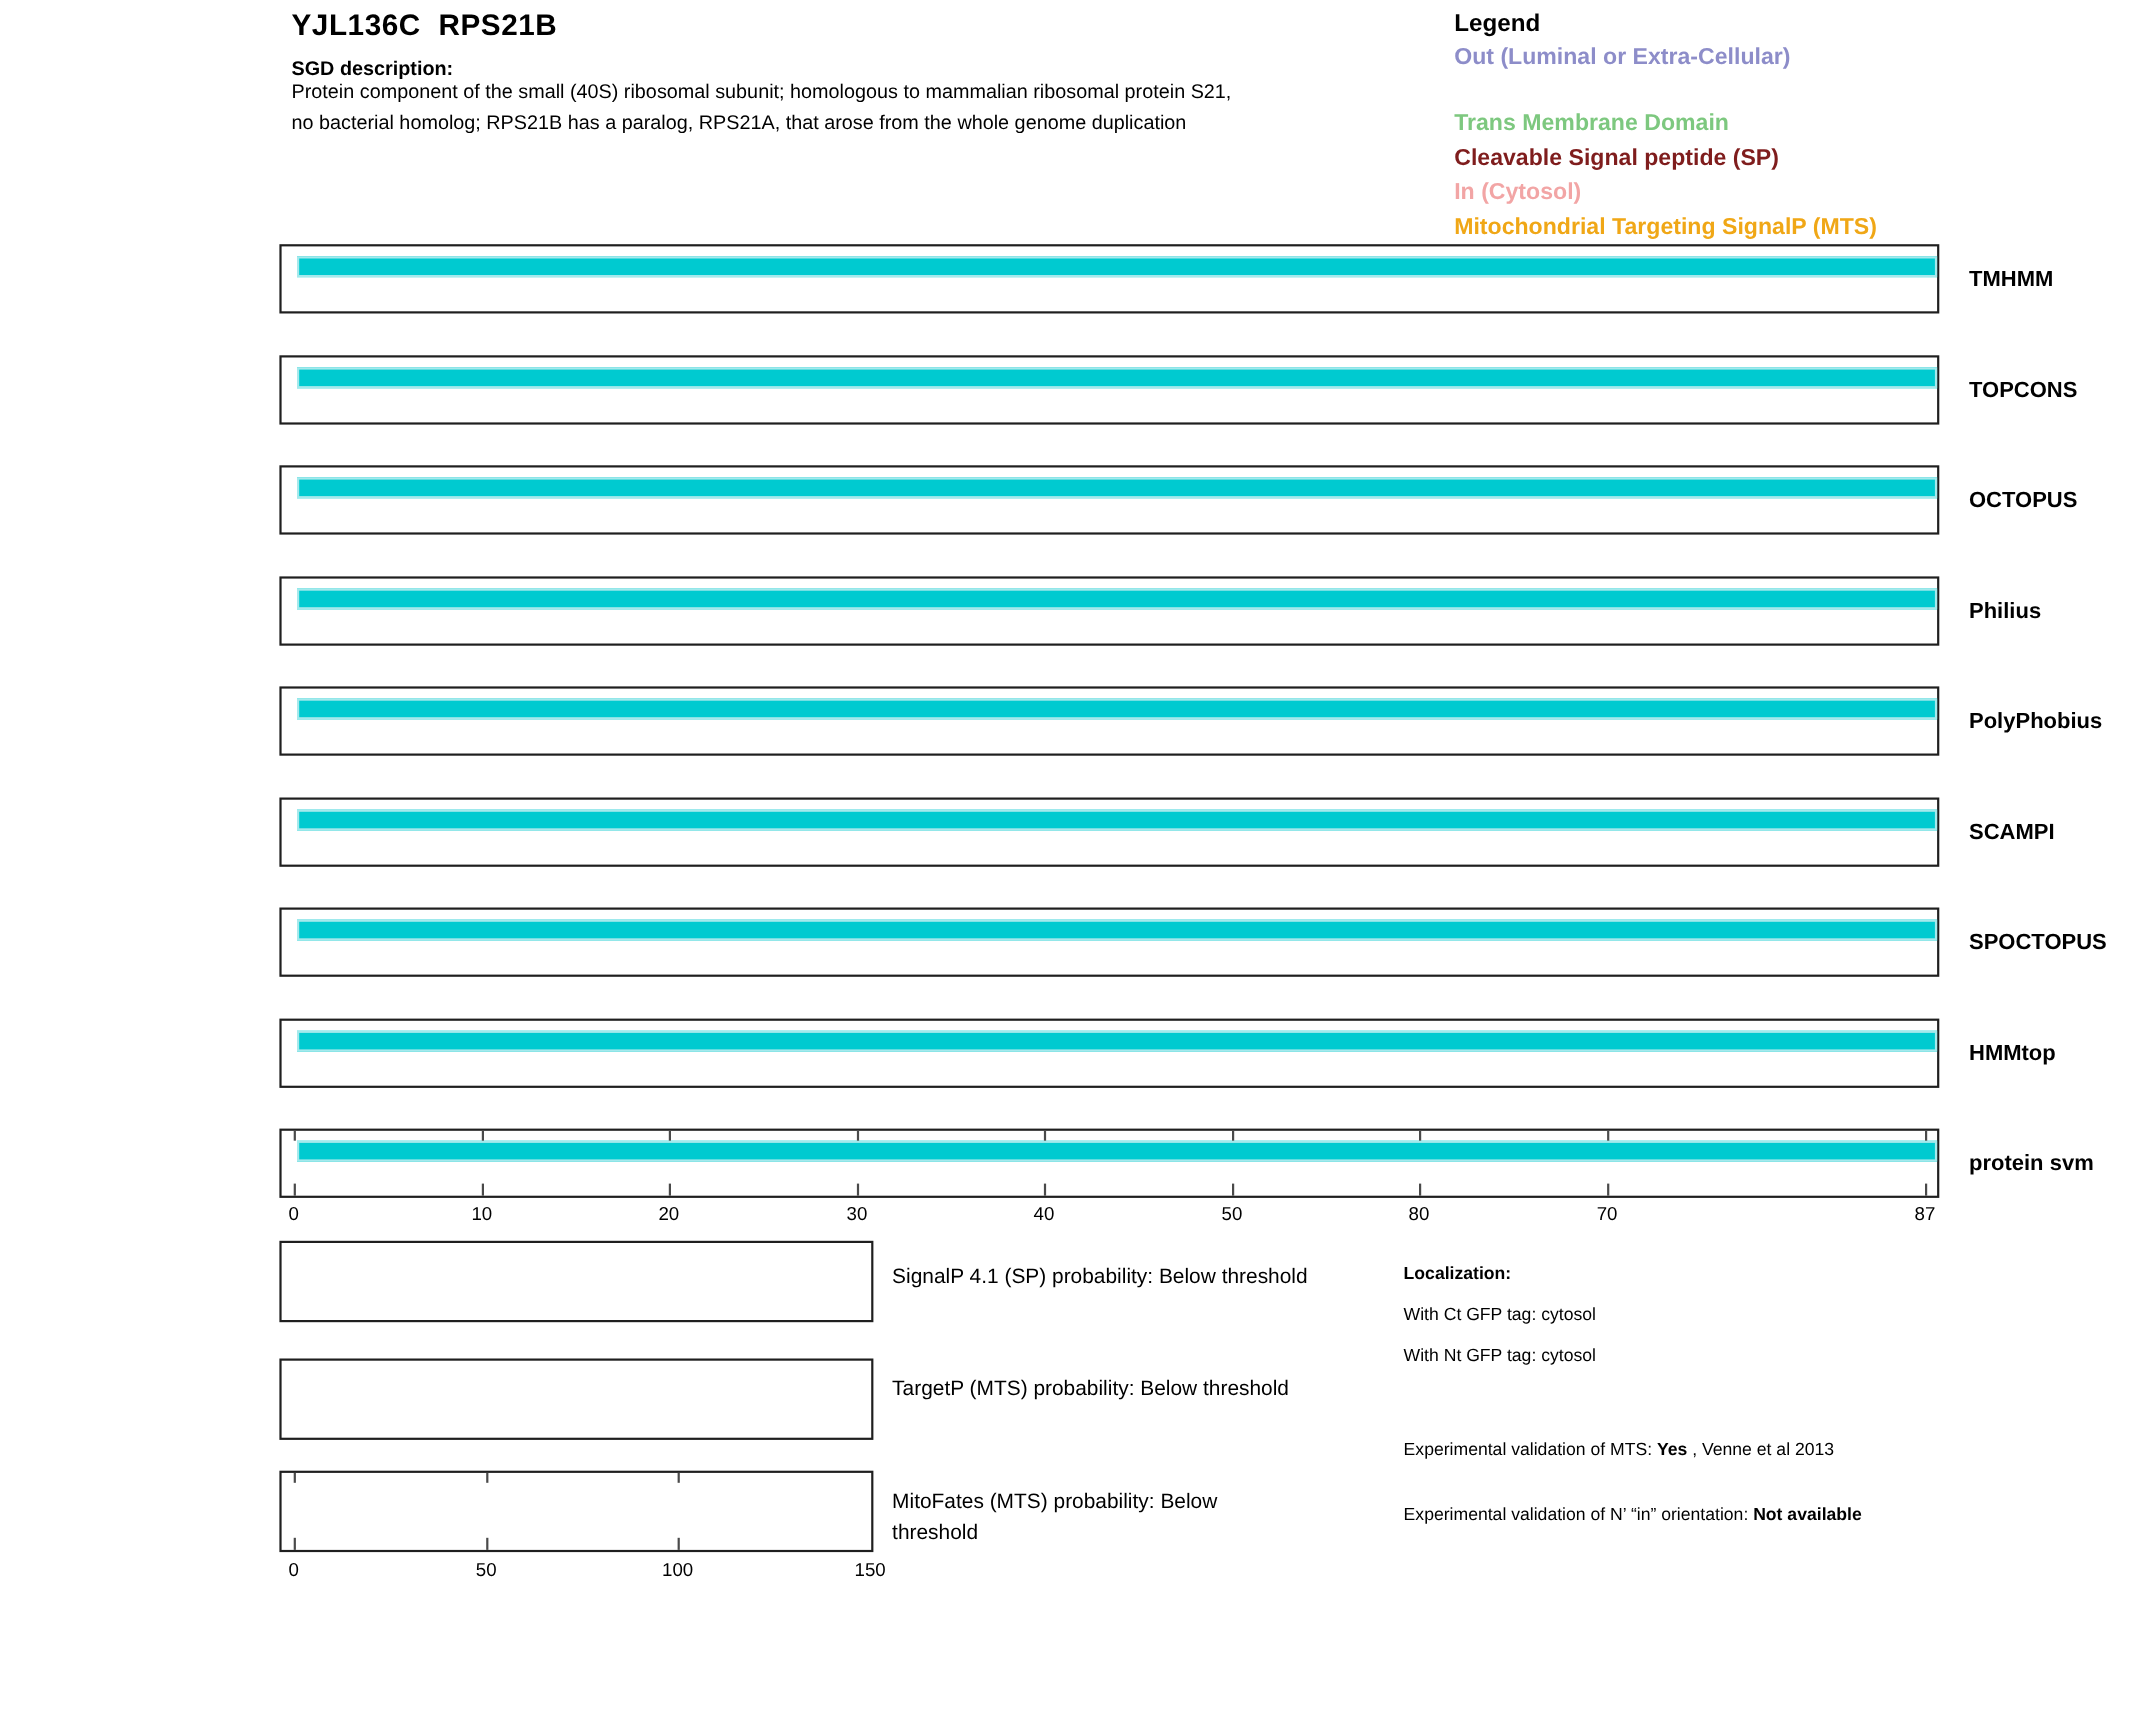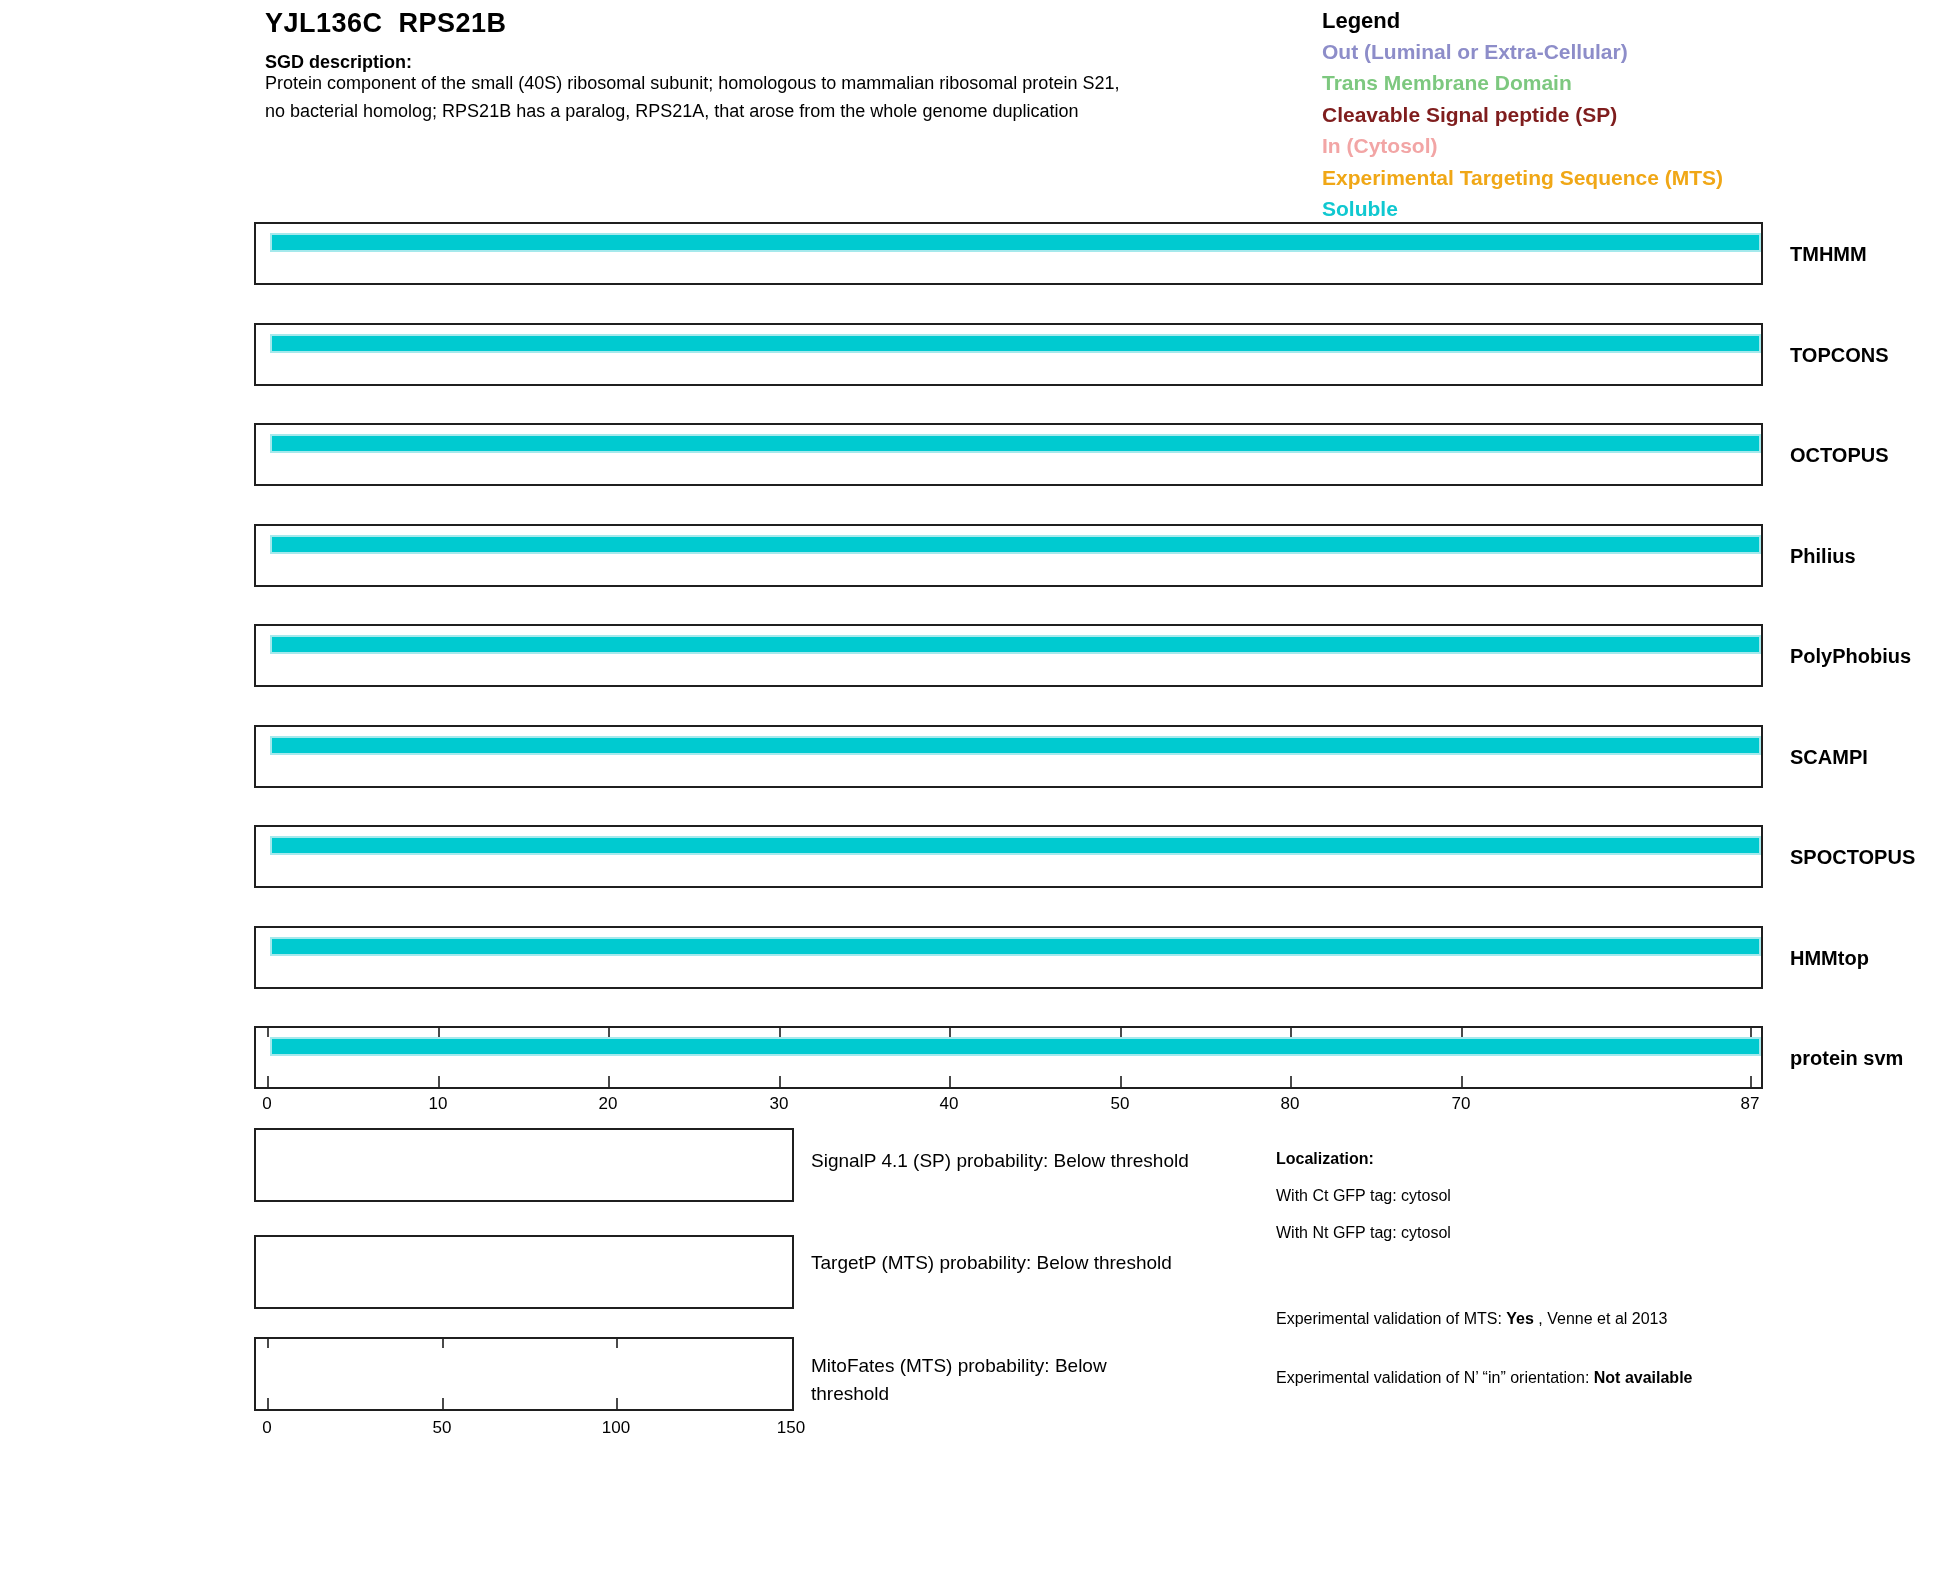--- a/index.html
+++ b/index.html
@@ -38,24 +38,24 @@
 
   <div class="abs" id="page-title">YJL136C  RPS21B</div>
   <div class="abs" id="sgd-label">SGD description:</div>
   <div class="abs desc-line" style="top:73px">Protein component of the small (40S) ribosomal subunit; homologous to mammalian ribosomal protein S21,</div>
   <div class="abs desc-line" style="top:101px">no bacterial homolog; RPS21B has a paralog, RPS21A, that arose from the whole genome duplication</div>
 
   <div class="abs" id="legend">
     <div id="legend-title">Legend</div>
     <div id="legend-items">
         <div class="legend-item" style="color: rgb(141, 141, 201);">Out (Luminal or Extra-Cellular)</div>
-        <div class="legend-item" style="color: rgb(125, 200, 127);">Trans Membrane Domain</div>
+        <div class="legend-item" style="color: rgb(125, 200, 127); margin-top: 29px;">Trans Membrane Domain</div>
         <div class="legend-item" style="color: #7f1d1d;">Cleavable Signal peptide (SP)</div>
         <div class="legend-item" style="color: rgb(242, 165, 165);">In (Cytosol)</div>
-        <div class="legend-item" style="color: rgb(240, 167, 22);">Experimental Targeting Sequence (MTS)</div>
+        <div class="legend-item" style="color: rgb(240, 167, 22);">Mitochondrial Targeting SignalP (MTS)</div>
         <div class="legend-item" style="color: rgb(16, 200, 208);">Soluble</div>
       </div>
   </div>
 
   <div id="tracks">
       <div class="abs track-box" style="top: 222px;"></div>
       <div class="abs track-bar" style="left: 270px; top: 233px; width: 1491px; background: rgb(0, 202, 208); border-color: rgb(165, 233, 236);"></div>
       <div class="abs track-label" style="top: 243px;">TMHMM</div>
       <div class="abs track-box" style="top: 323px;"></div>
       <div class="abs track-bar" style="left: 270px; top: 334px; width: 1491px; background: rgb(0, 202, 208); border-color: rgb(165, 233, 236);"></div>

